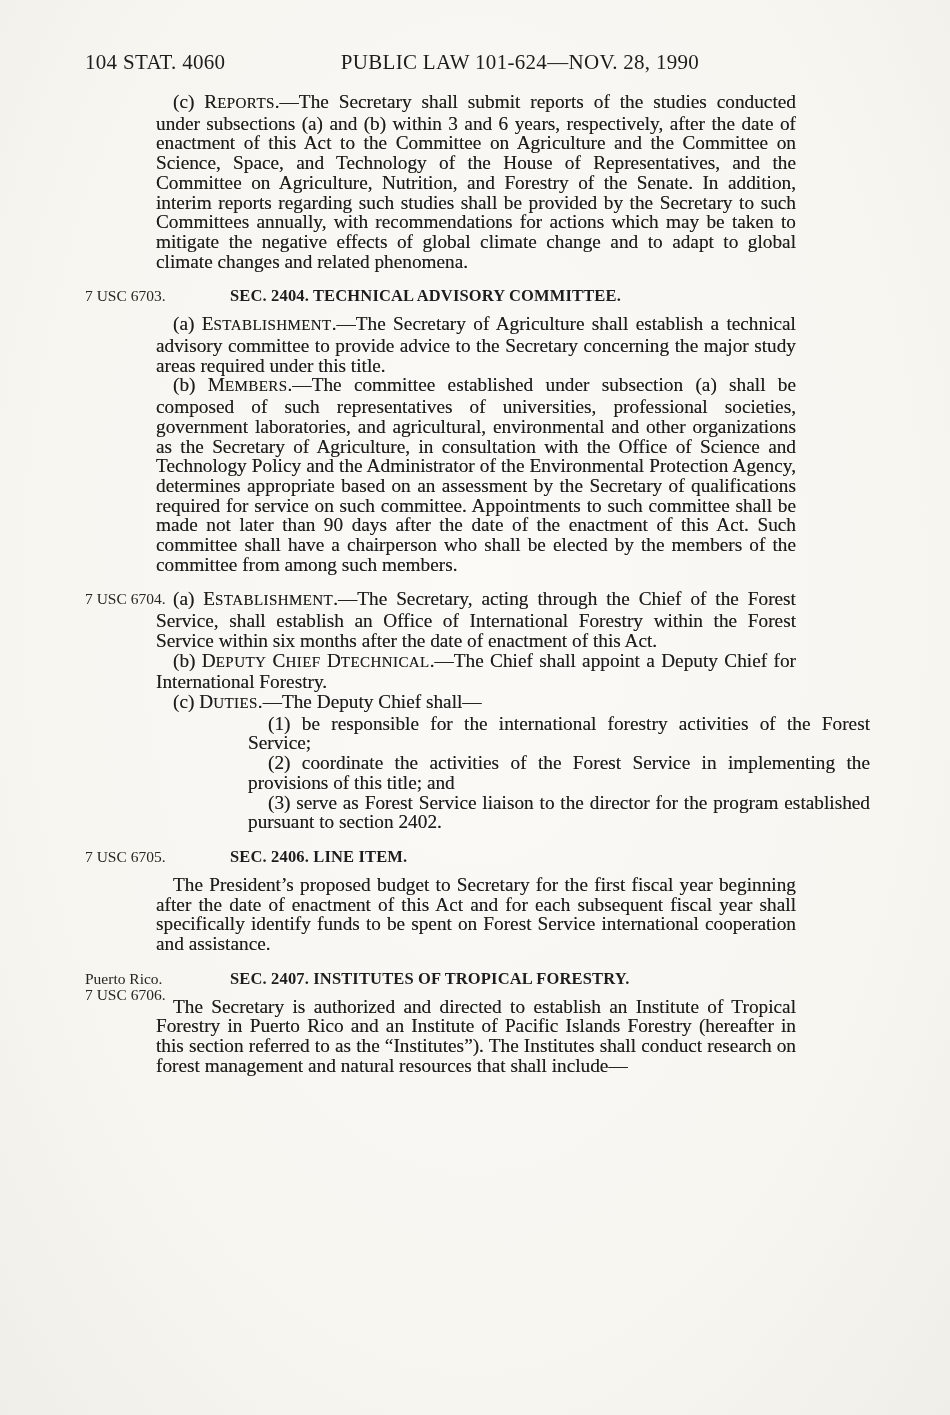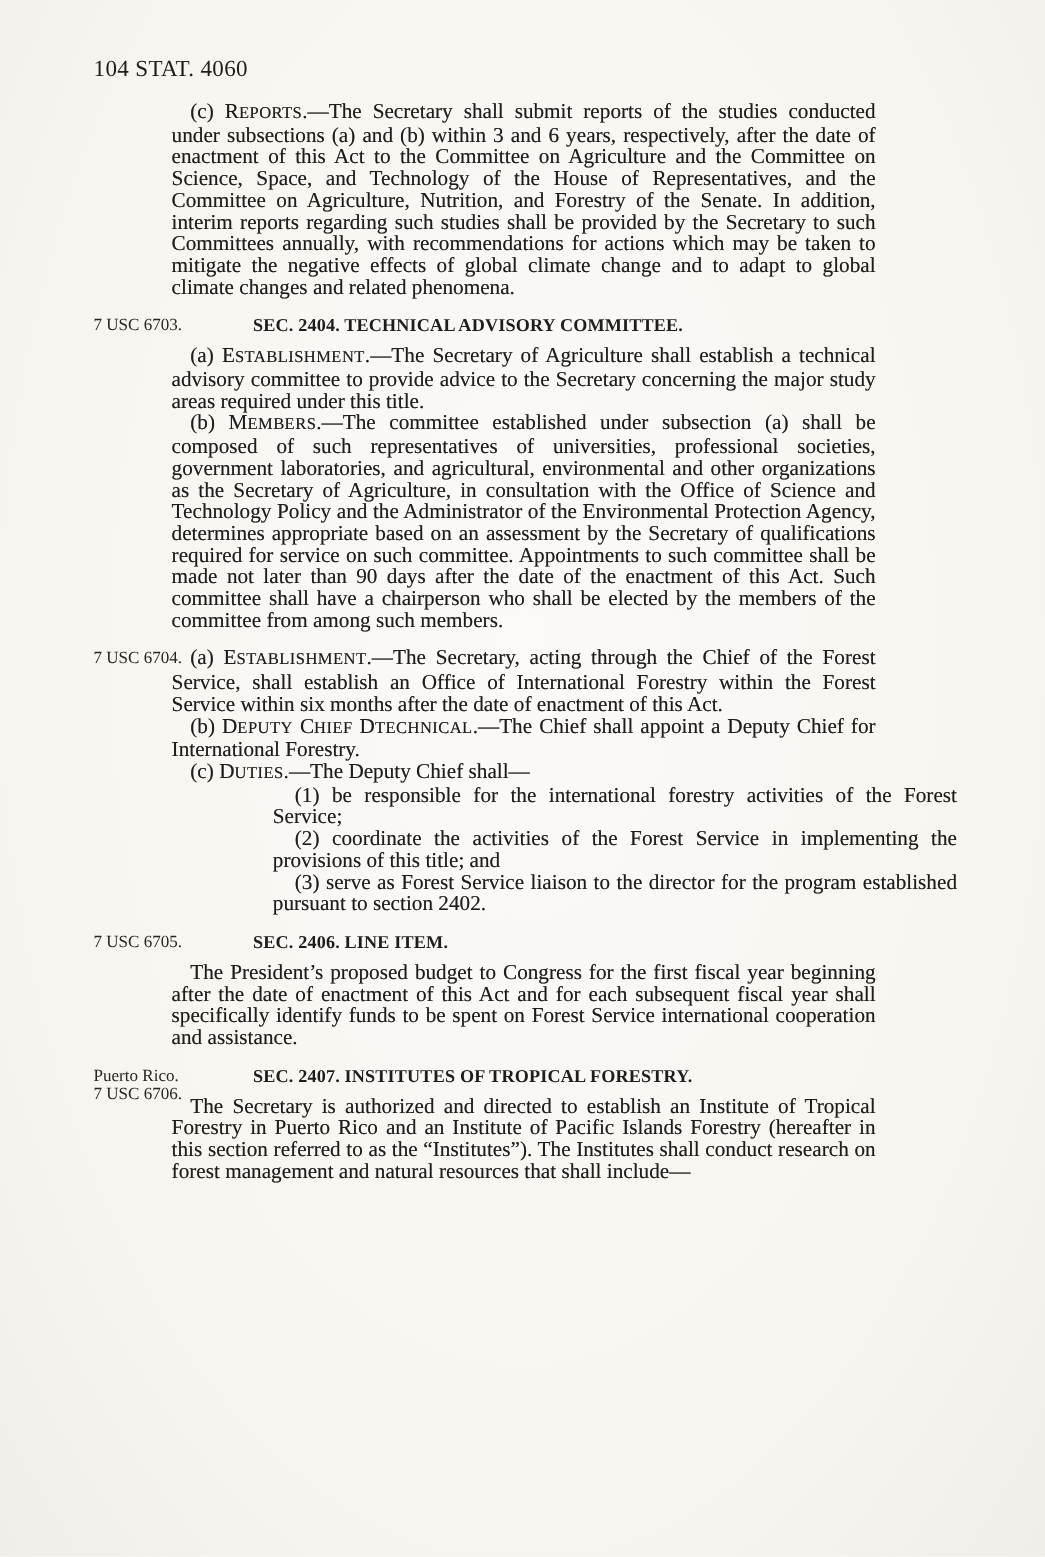--- a/index.html
+++ b/index.html
@@ -42,20 +42,21 @@
   }
   .p-sub  { text-indent:17px; }
   .p-item { margin-left:163px; width:622px; text-indent:20px; }
   .sc { font-size:0.78em; letter-spacing:0.4px; }
 </style>
 </head>
 <body>
 
 <div class="page">
   <div class="hdr-stat">104 STAT. 4060</div>
+  <div class="hdr-law">PUBLIC LAW 101-624—NOV. 28, 1990</div>
   <div class="content">
       <div class="row">
         <div class="para p-sub"><span>(c) </span><span>R</span><span class="sc">EPORTS</span><span>.—The Secretary shall submit reports of the studies conducted under subsections (a) and (b) within 3 and 6 years, respectively, after the date of enactment of this Act to the Committee on Agriculture and the Committee on Science, Space, and Technology of the House of Representatives, and the Committee on Agriculture, Nutrition, and Forestry of the Senate. In addition, interim reports regarding such studies shall be provided by the Secretary to such Committees annually, with recommendations for actions which may be taken to mitigate the negative effects of global climate change and to adapt to global climate changes and related phenomena.</span></div>
       </div>
       <div class="row row-h">
         <div class="note">
           <div>7 USC 6703.</div>
         </div>
         <div class="heading">SEC. 2404. TECHNICAL ADVISORY COMMITTEE.</div>
       </div>
@@ -88,21 +89,21 @@
       <div class="row">
         <div class="para p-item"><span>(3) serve as Forest Service liaison to the director for the program established pursuant to section 2402.</span></div>
       </div>
       <div class="row row-h">
         <div class="note">
           <div>7 USC 6705.</div>
         </div>
         <div class="heading">SEC. 2406. LINE ITEM.</div>
       </div>
       <div class="row">
-        <div class="para p-sub"><span>The President’s proposed budget to Congress for the first fiscal year beginning after the date of enactment of this Act and for each subsequent fiscal year shall specifically identify funds to be spent on Forest Service international cooperation and assistance.</span></div>
+        <div class="para p-sub"><span>The President’s proposed budget to Secretary for the first fiscal year beginning after the date of enactment of this Act and for each subsequent fiscal year shall specifically identify funds to be spent on Forest Service international cooperation and assistance.</span></div>
       </div>
       <div class="row row-h">
         <div class="note">
           <div>Puerto Rico.</div>
           <div>7 USC 6706.</div>
         </div>
         <div class="heading">SEC. 2407. INSTITUTES OF TROPICAL FORESTRY.</div>
       </div>
       <div class="row">
         <div class="para p-sub"><span>The Secretary is authorized and directed to establish an Institute of Tropical Forestry in Puerto Rico and an Institute of Pacific Islands Forestry (hereafter in this section referred to as the “Institutes”). The Institutes shall conduct research on forest management and natural resources that shall include—</span></div>

